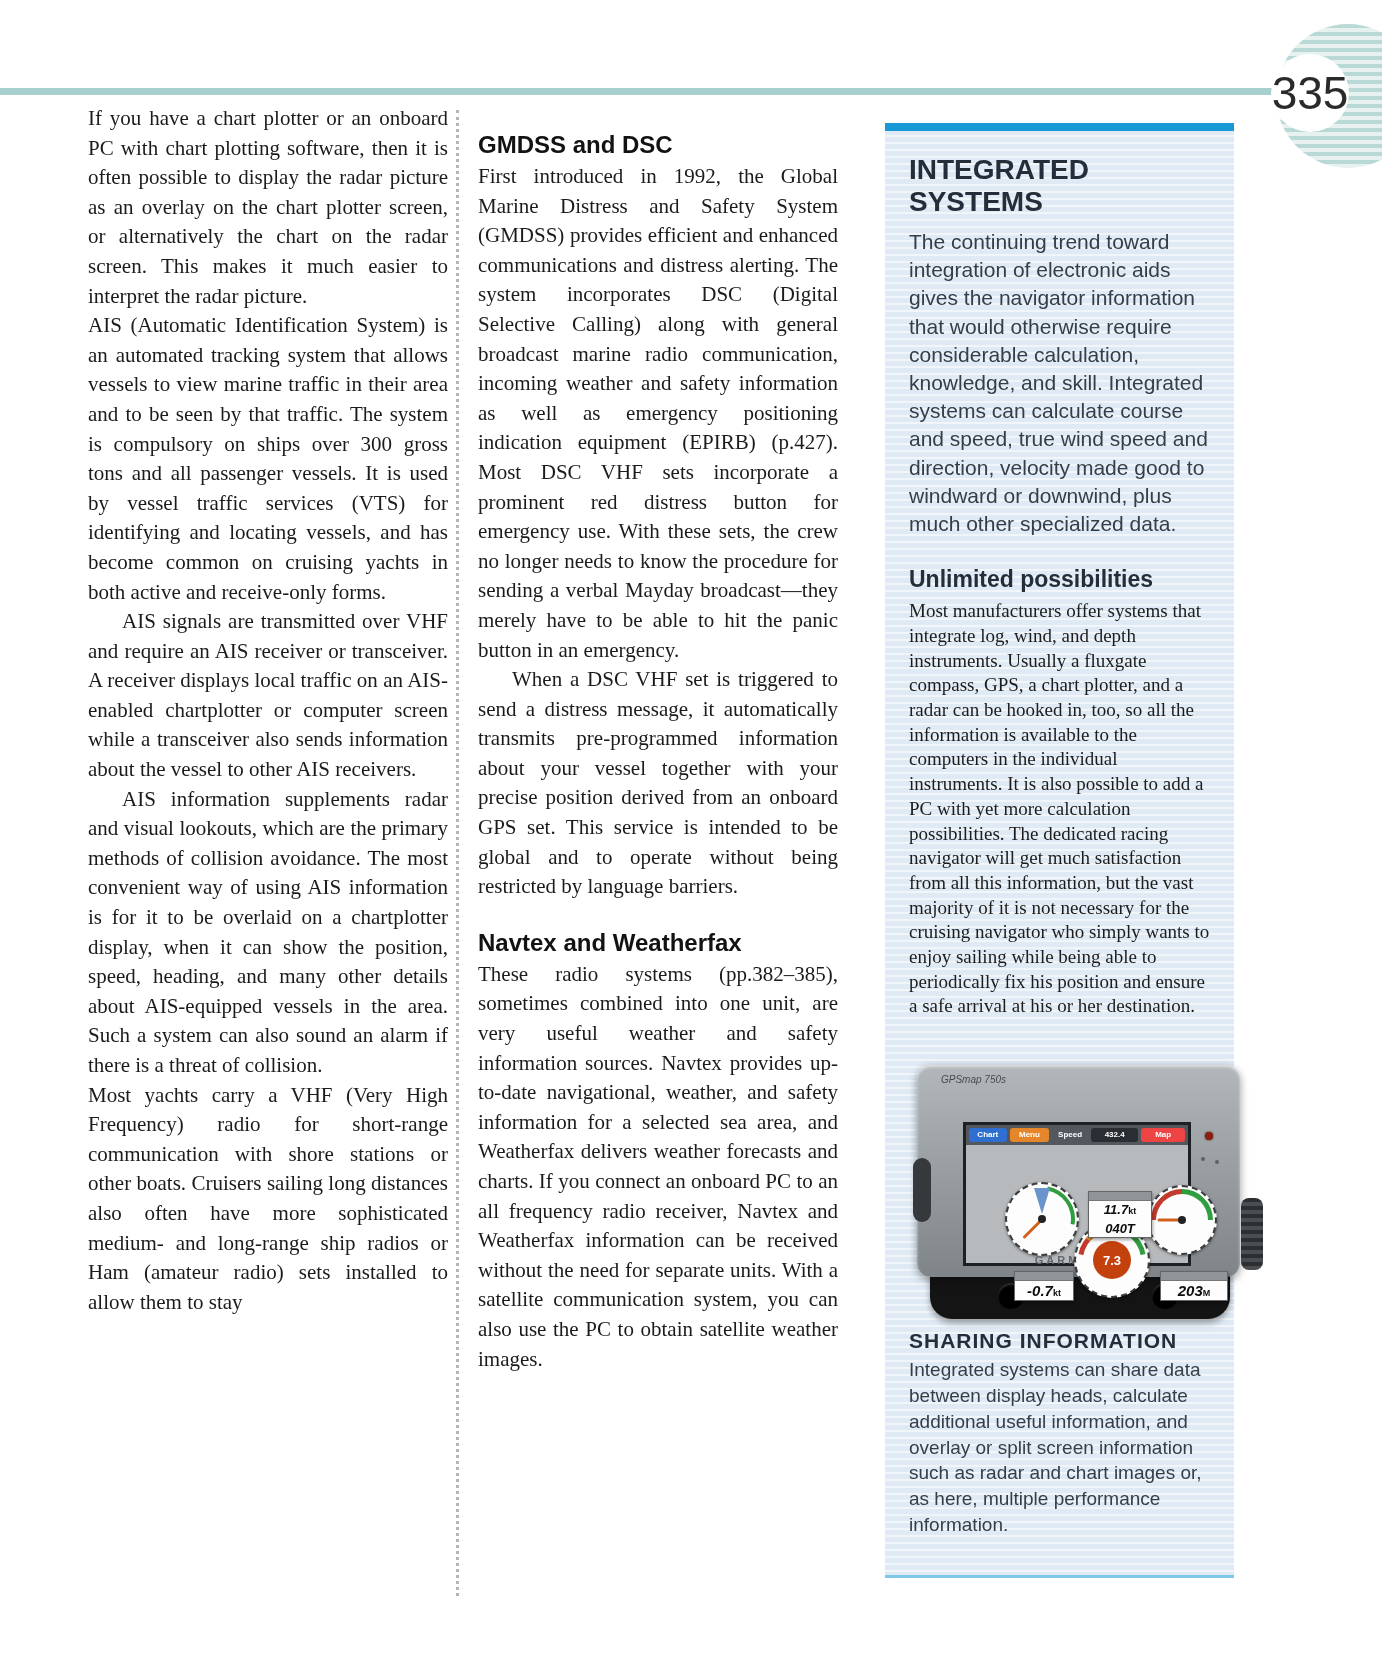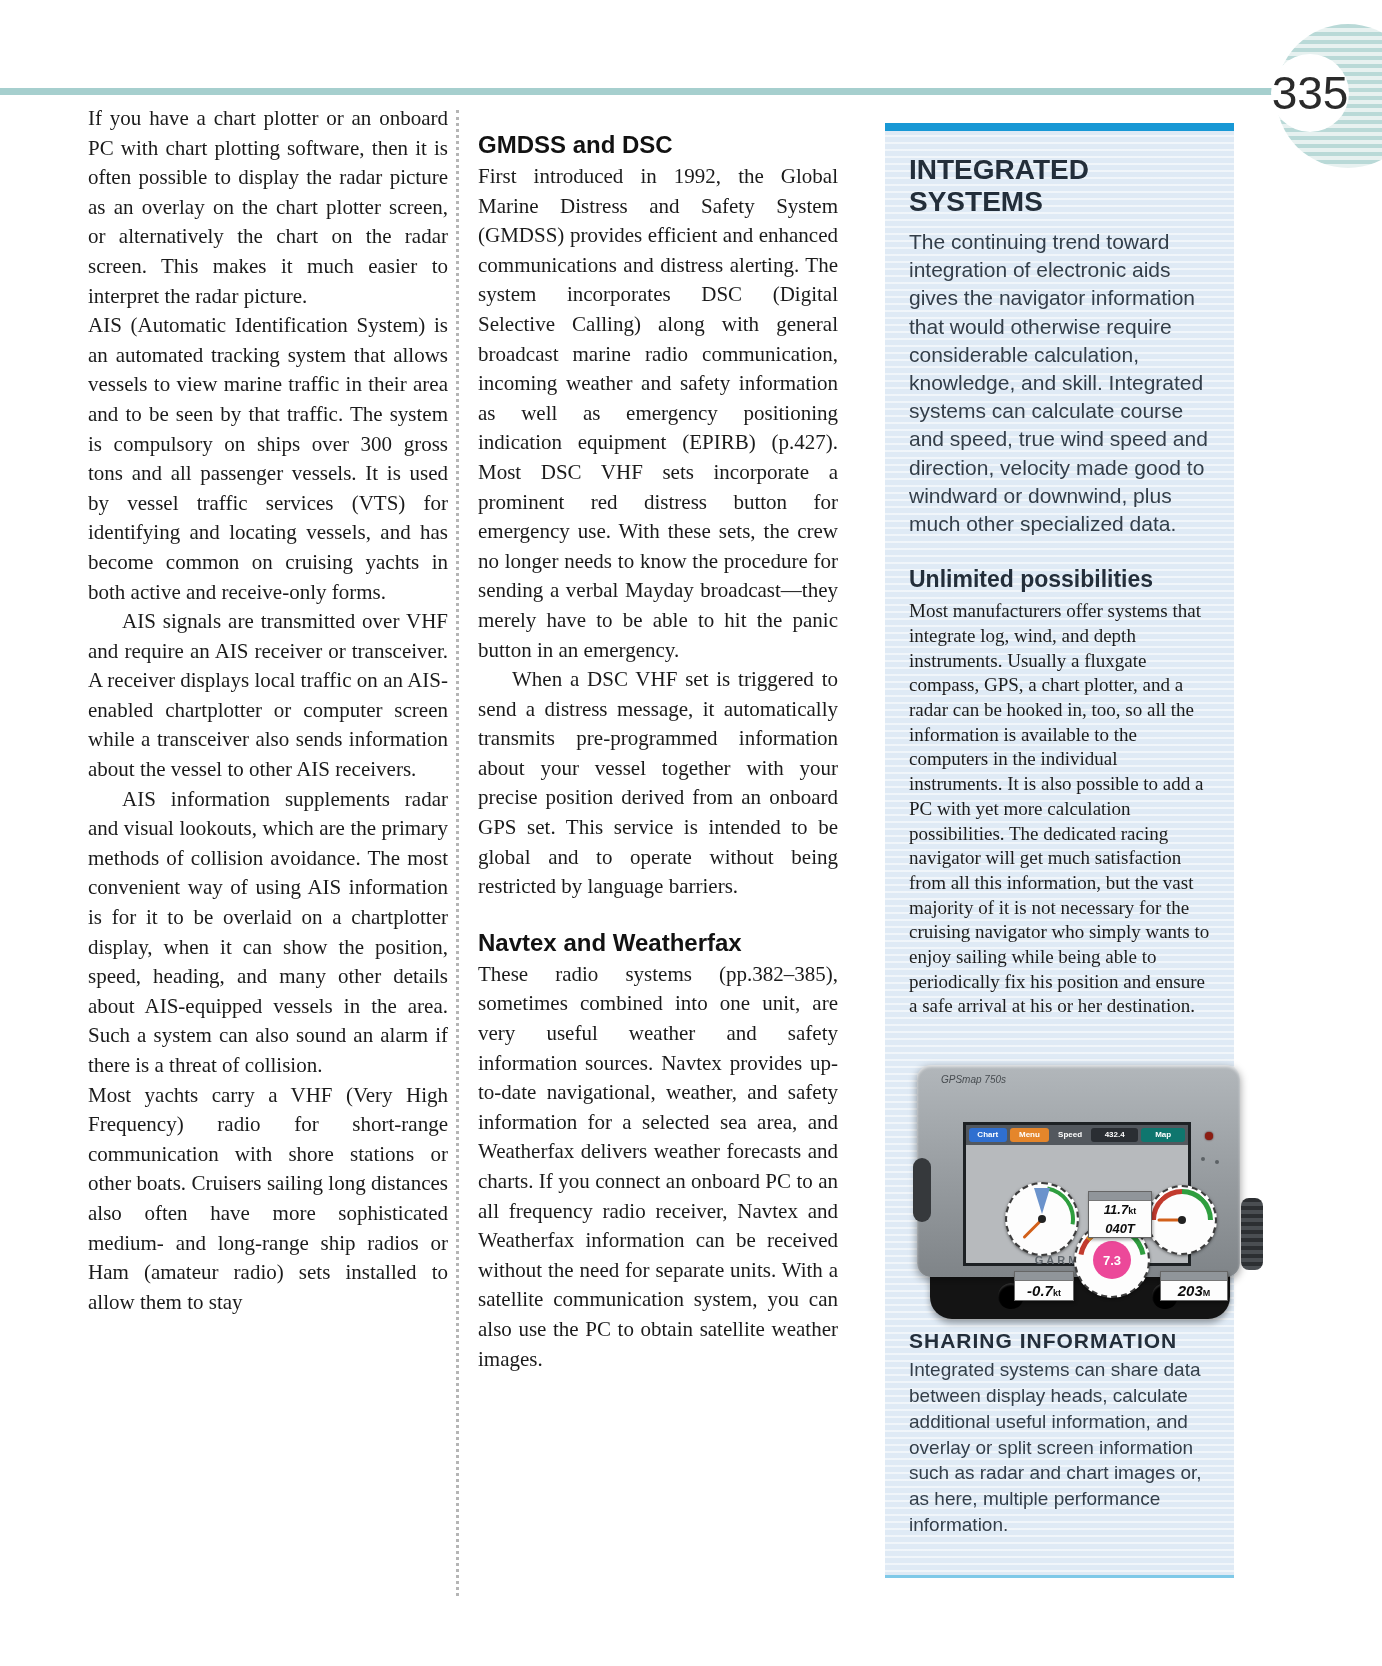--- a/index.html
+++ b/index.html
@@ -66,21 +66,21 @@
   .dev-screen{position:absolute;left:46px;top:57px;width:222px;height:138px;background:#b7babd;
         border:3px solid #1d2124;box-sizing:content-box;}
   .scr-topbar{position:absolute;left:0;top:0;width:100%;height:20px;background:#53585e;
         display:flex;align-items:center;gap:3px;padding:0 3px;box-sizing:border-box;}
   .scr-topbar span{display:block;border-radius:3px;font:bold 8px "Liberation Sans",sans-serif;
         color:#fff;text-align:center;line-height:14px;height:14px;overflow:hidden;}
   .tb-blue{background:#2f6fd0;width:38px;}
   .tb-orange{background:#e5862b;width:40px;}
   .tb-label{background:transparent;color:#d8d8d8;width:36px;}
   .tb-value{background:#2a2e33;width:48px;}
-  .tb-blue2{background:#0f766e;width:44px;}
+  .tb-blue2{background:#ef4444;width:44px;}
   .gauge{position:absolute;border-radius:50%;background:#fdfdfd;border:2px dashed #3c3c3c;
         box-shadow:0 1px 3px rgba(0,0,0,.5);box-sizing:border-box;}
   .g-left{left:39px;top:57px;width:74px;height:74px;}
   .g-right{left:181px;top:60px;width:70px;height:70px;}
   .g-center{left:108px;top:97px;width:76px;height:76px;z-index:2;}
   .g-core{position:absolute;width:8px;height:8px;border-radius:50%;background:#222;
         left:calc(50% - 4px);top:calc(50% - 4px);}
   .needle{position:absolute;width:3px;background:#d2601a;transform-origin:50% 100%;
         border-radius:2px;left:calc(50% - 1.5px);}
   .n-left{height:27px;bottom:50%;transform:rotate(-135deg);}
@@ -88,21 +88,21 @@
   .wedge{position:absolute;left:calc(50% - 8px);top:4px;width:0;height:0;
         border-left:8px solid transparent;border-right:8px solid transparent;
         border-top:26px solid #6b93cc;}
   .arc{position:absolute;inset:2px;border-radius:50%;border:5px solid transparent;}
   .arc.green-r{border-right-color:#2f9e3f;transform:rotate(-35deg);border-width:4px;}
   .arc.red-l{border-left-color:#c23b2e;transform:rotate(45deg);}
   .arc.green-tr{border-right-color:#2f9e3f;transform:rotate(-45deg);}
   .arc.red-c{border-left-color:#c23b2e;transform:rotate(55deg);}
   .arc.org-c{border-top-color:#df8d1f;transform:rotate(-5deg);}
   .arc.grn-c{border-right-color:#2f9e3f;transform:rotate(-55deg);}
-  .cg-core{position:absolute;inset:17px;border-radius:50%;background:#ec4899;color:#fff;
+  .cg-core{position:absolute;inset:17px;border-radius:50%;background:#c2410c;color:#fff;
         display:flex;align-items:center;justify-content:center;
         font:bold 13px "Liberation Sans",sans-serif;}
   .ro{position:absolute;background:#fdfdfd;border:1px solid #666;text-align:center;
         box-shadow:1px 2px 3px rgba(0,0,0,.35);z-index:3;}
   .ro .tb{height:8px;background:#90959a;border-bottom:1px solid #777;}
   .ro .val{font:italic bold 15px "Liberation Sans",sans-serif;color:#0d0d0d;padding:1px 2px;
         white-space:nowrap;}
   .ro .val small{font-size:9px;font-style:normal;}
   .ro-top{left:122px;top:66px;width:62px;}
   .ro-top .val{font-size:13px;line-height:15px;padding:1px 0;}

